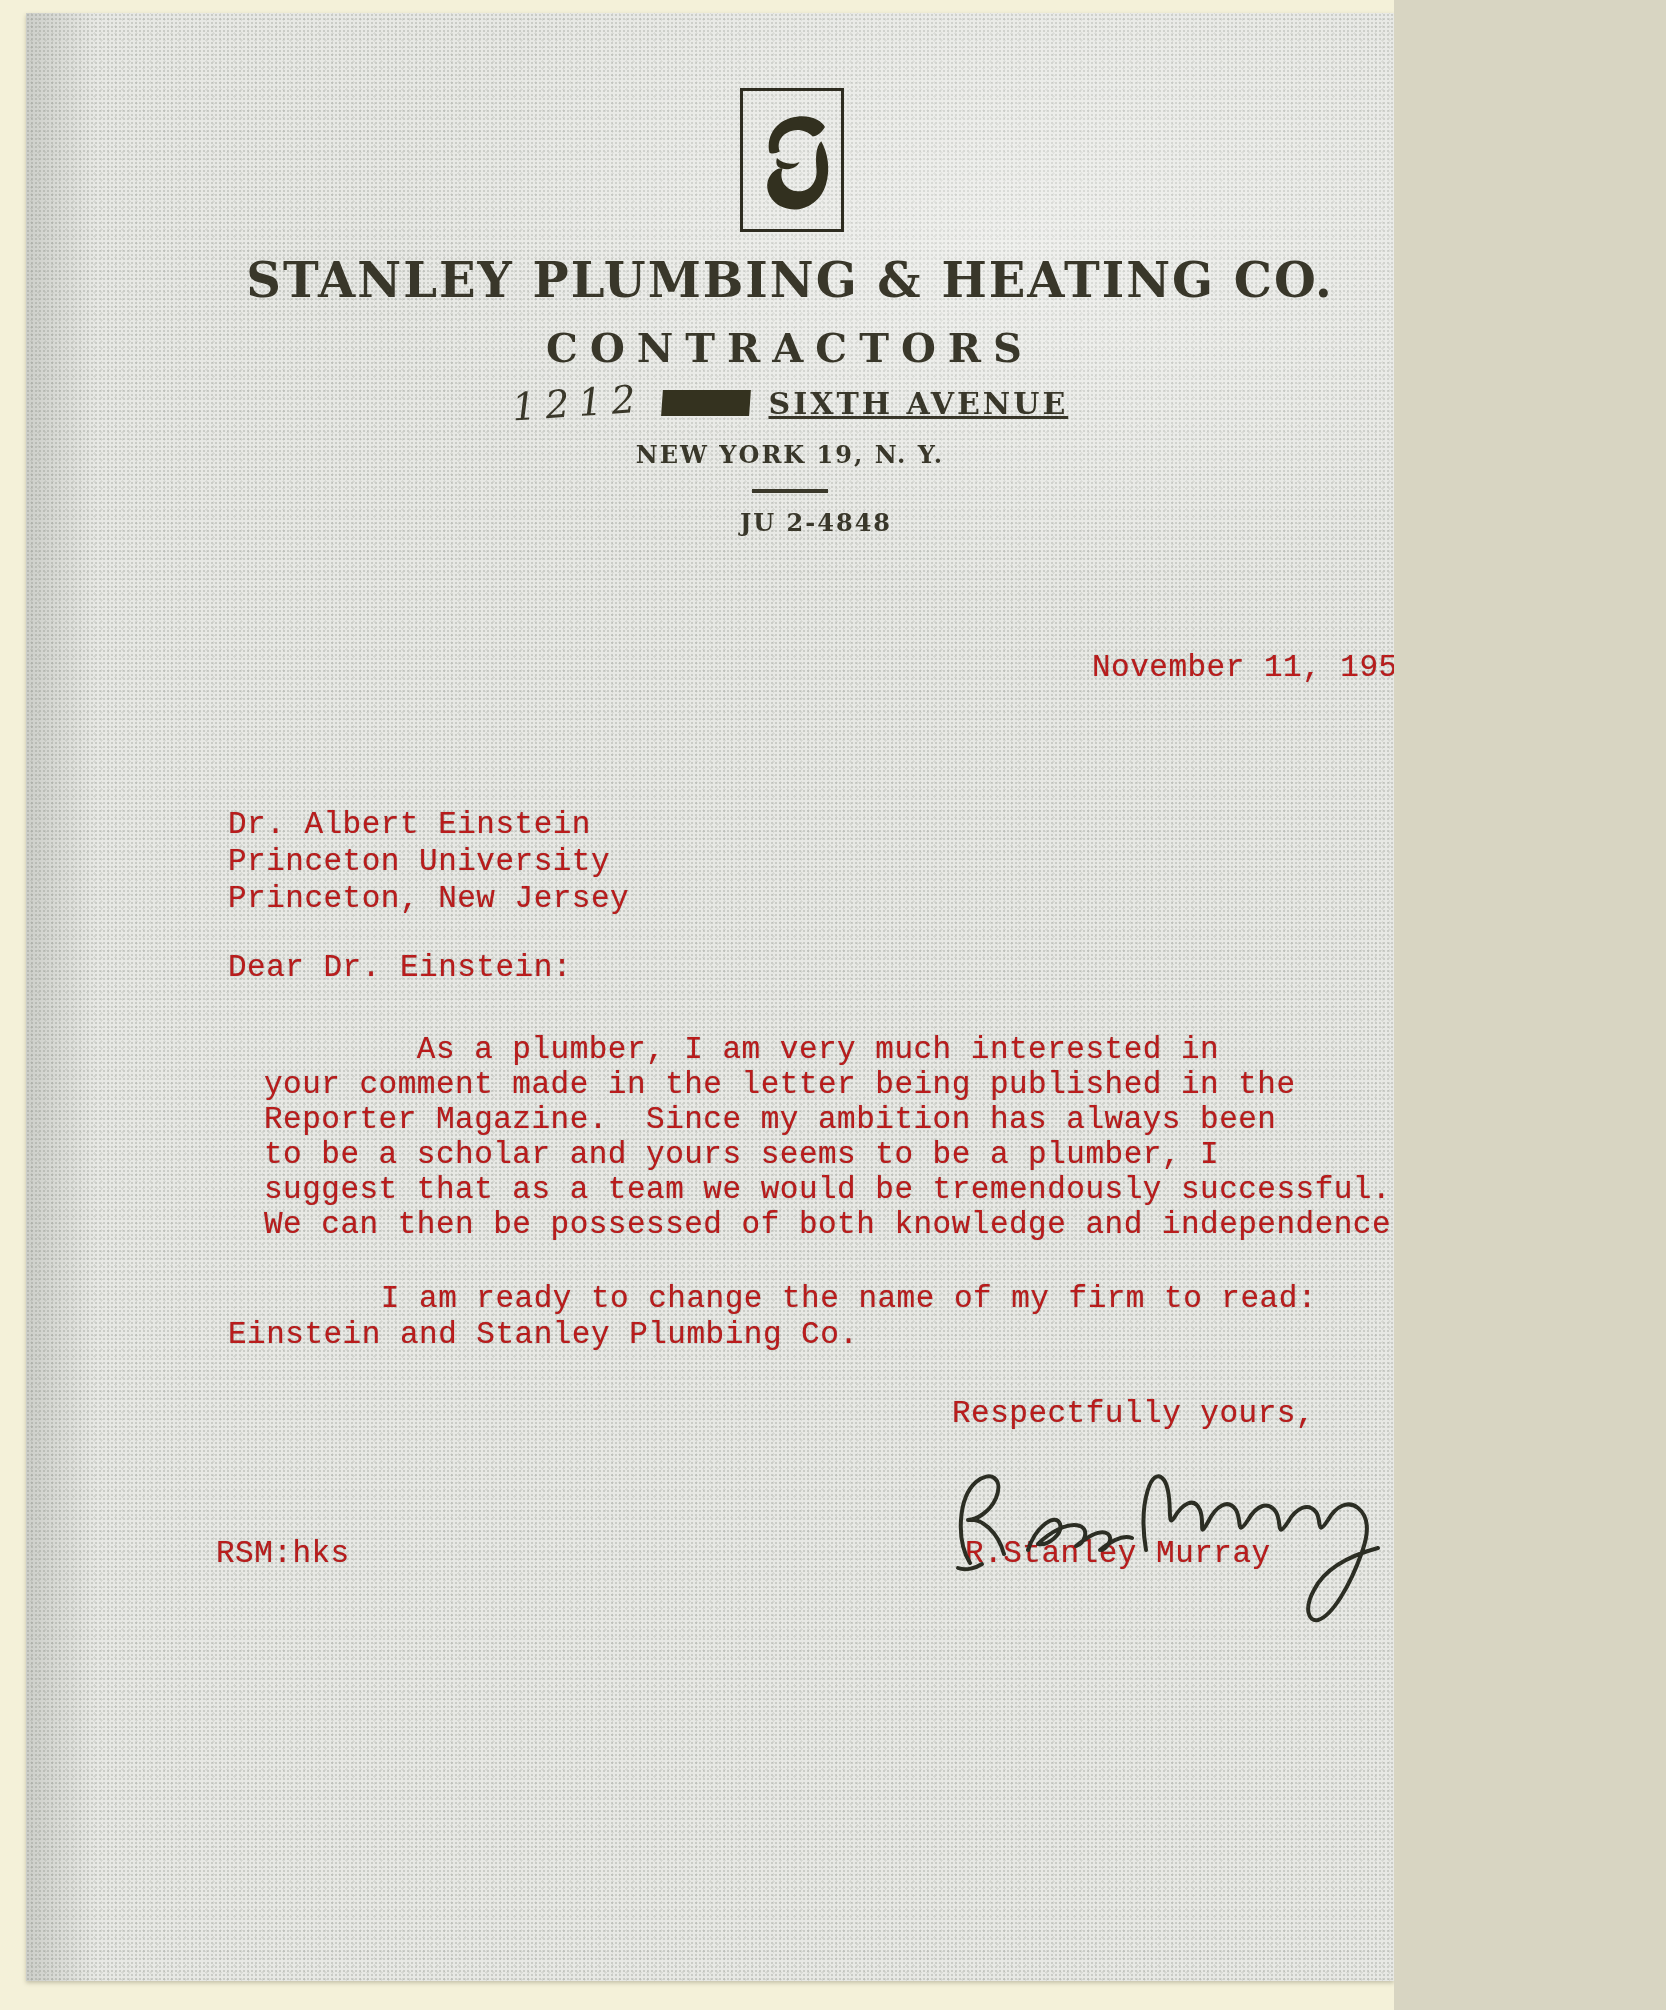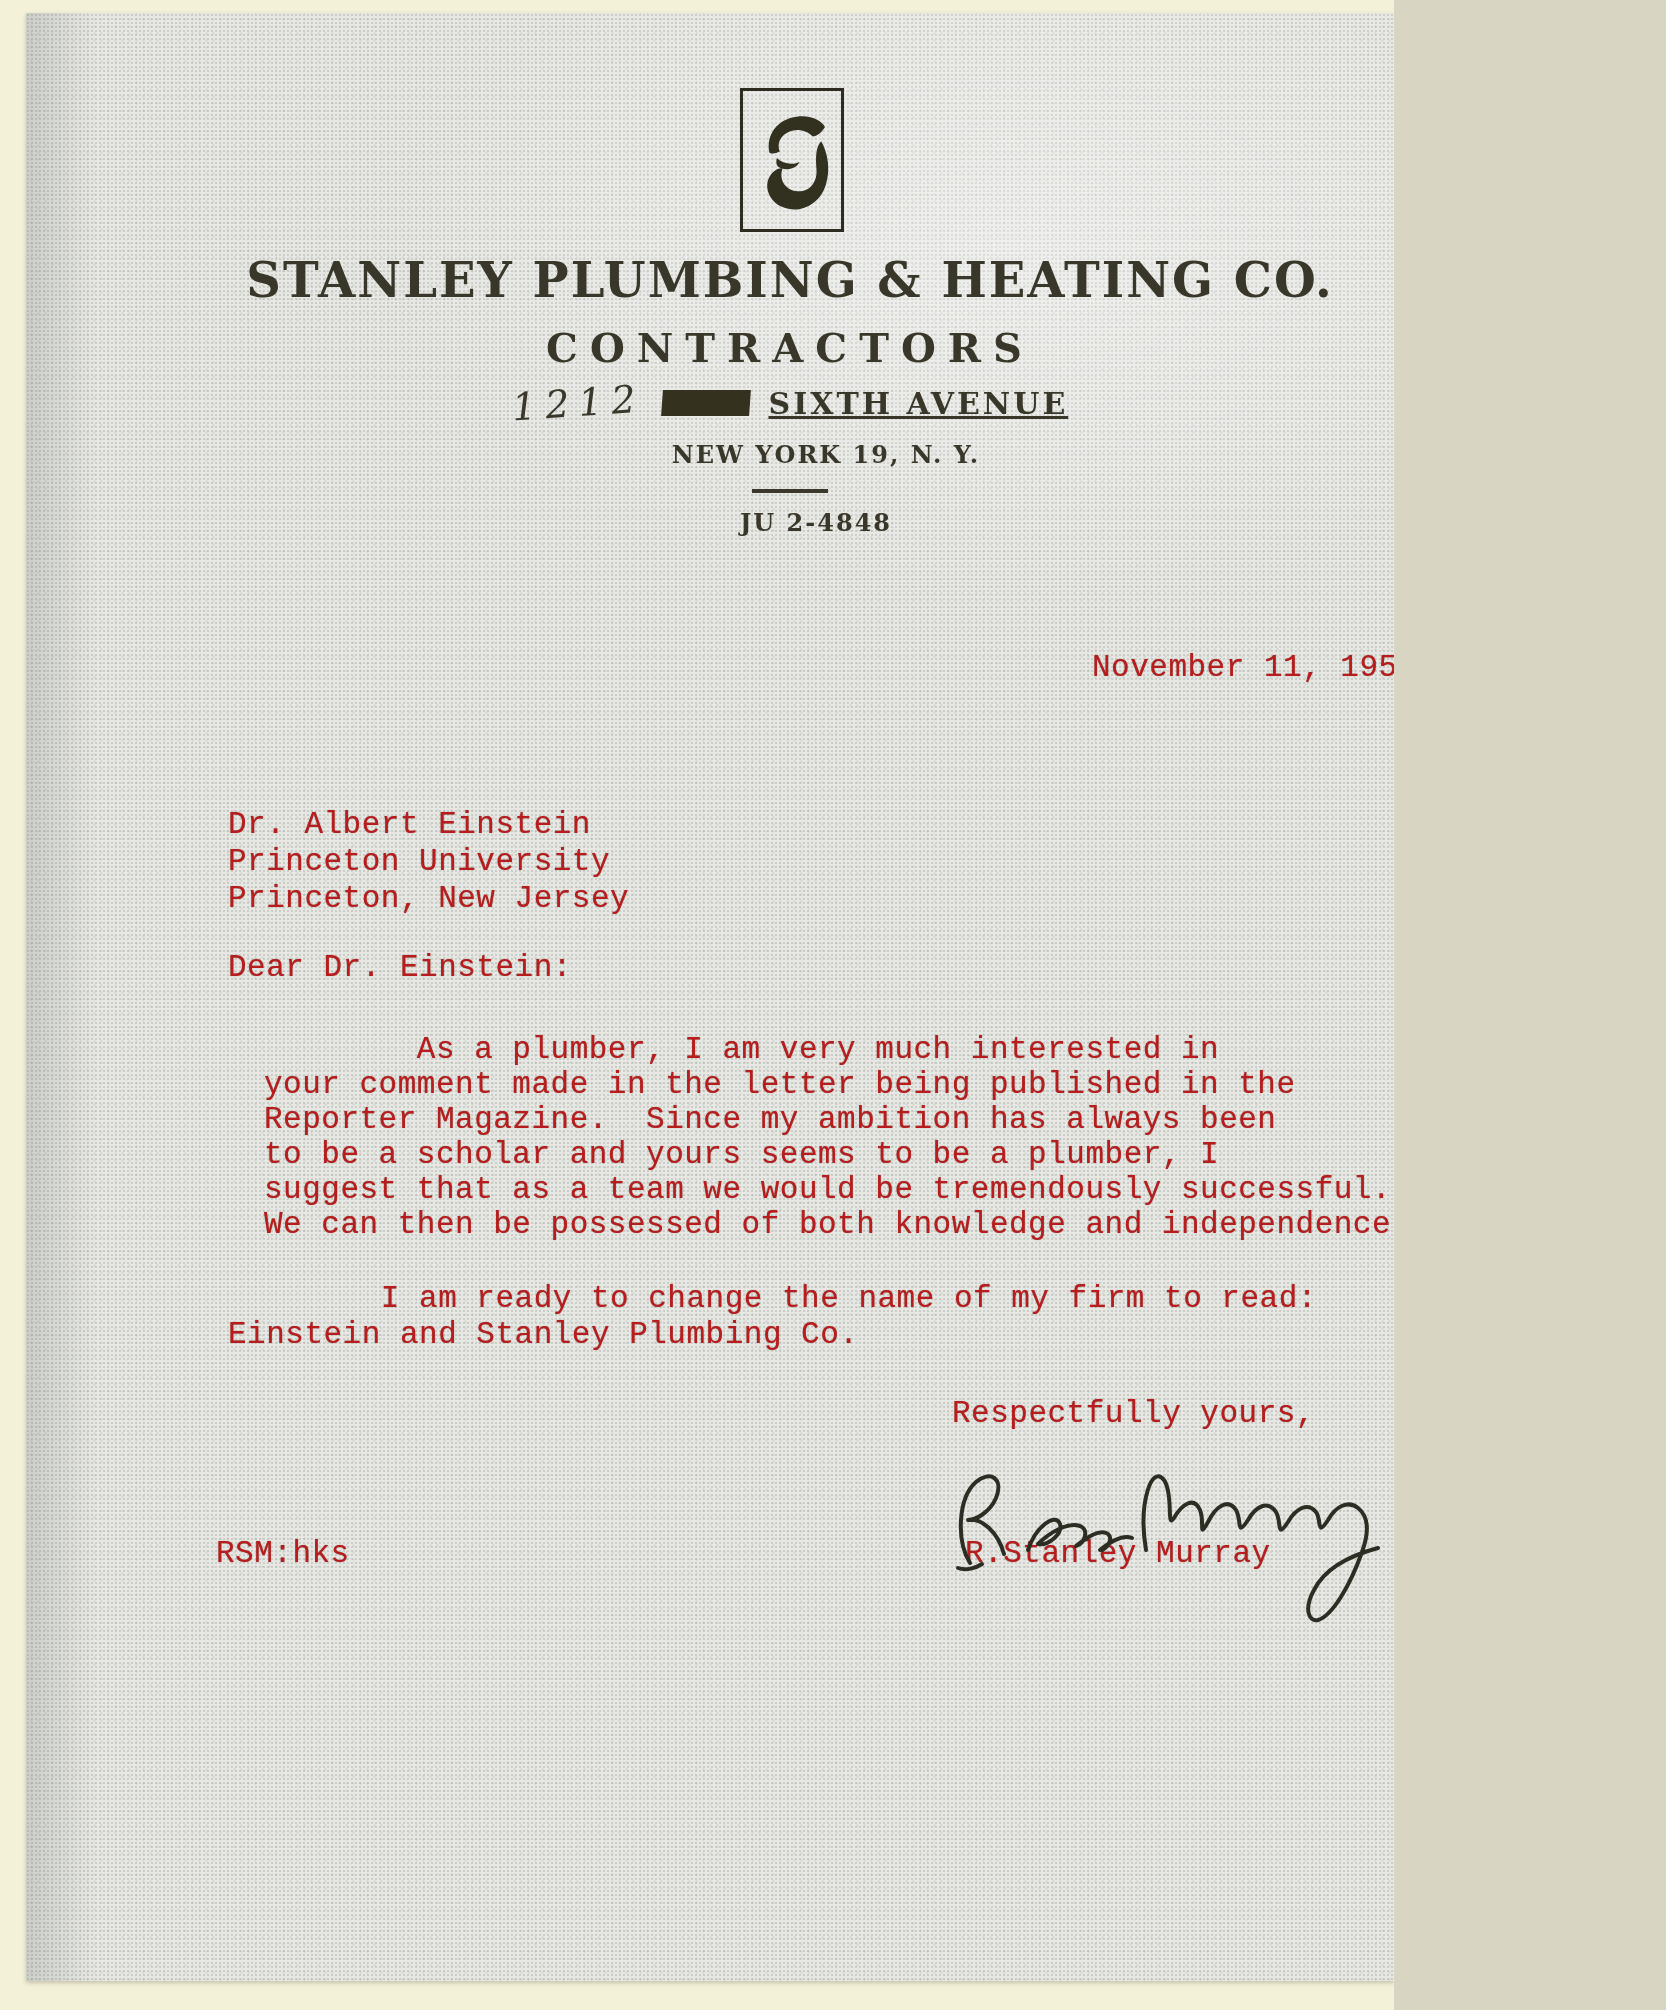--- a/index.html
+++ b/index.html
@@ -34,21 +34,21 @@
   .company{font-size:48px;letter-spacing:2px;}
   .tagline{font-size:40px;letter-spacing:12px;margin-top:6px;}
   .addr-row{display:flex;justify-content:center;align-items:center;gap:18px;height:42px;}
   .hand-number{
     font-family:"DejaVu Serif","Liberation Serif",serif;
     font-style:italic;font-size:38px;letter-spacing:9px;color:#3a382a;
     transform:rotate(-4deg);
   }
   .redaction{width:88px;height:26px;background:#34321f;transform:skewX(-4deg);}
   .street{font-size:30px;letter-spacing:3px;text-decoration:underline;}
-  .cityline{font-size:24px;letter-spacing:2px;padding-left:36px;}
+  .cityline{font-size:24px;letter-spacing:2px;}
   .divider{position:absolute;left:752px;top:489px;width:76px;height:4px;background:#3a382a;}
   .phone{font-size:24px;letter-spacing:2px;margin-left:26px;}
   .mono{
     position:absolute;
     font-family:"Liberation Mono","DejaVu Sans Mono",monospace;
     font-size:31px;letter-spacing:0.5px;
     color:#b91c1c;white-space:pre;
     text-shadow:0 0 1px rgba(55,58,52,0.55);
   }
   .sig-svg{position:absolute;left:940px;top:1418px;z-index:3;}

